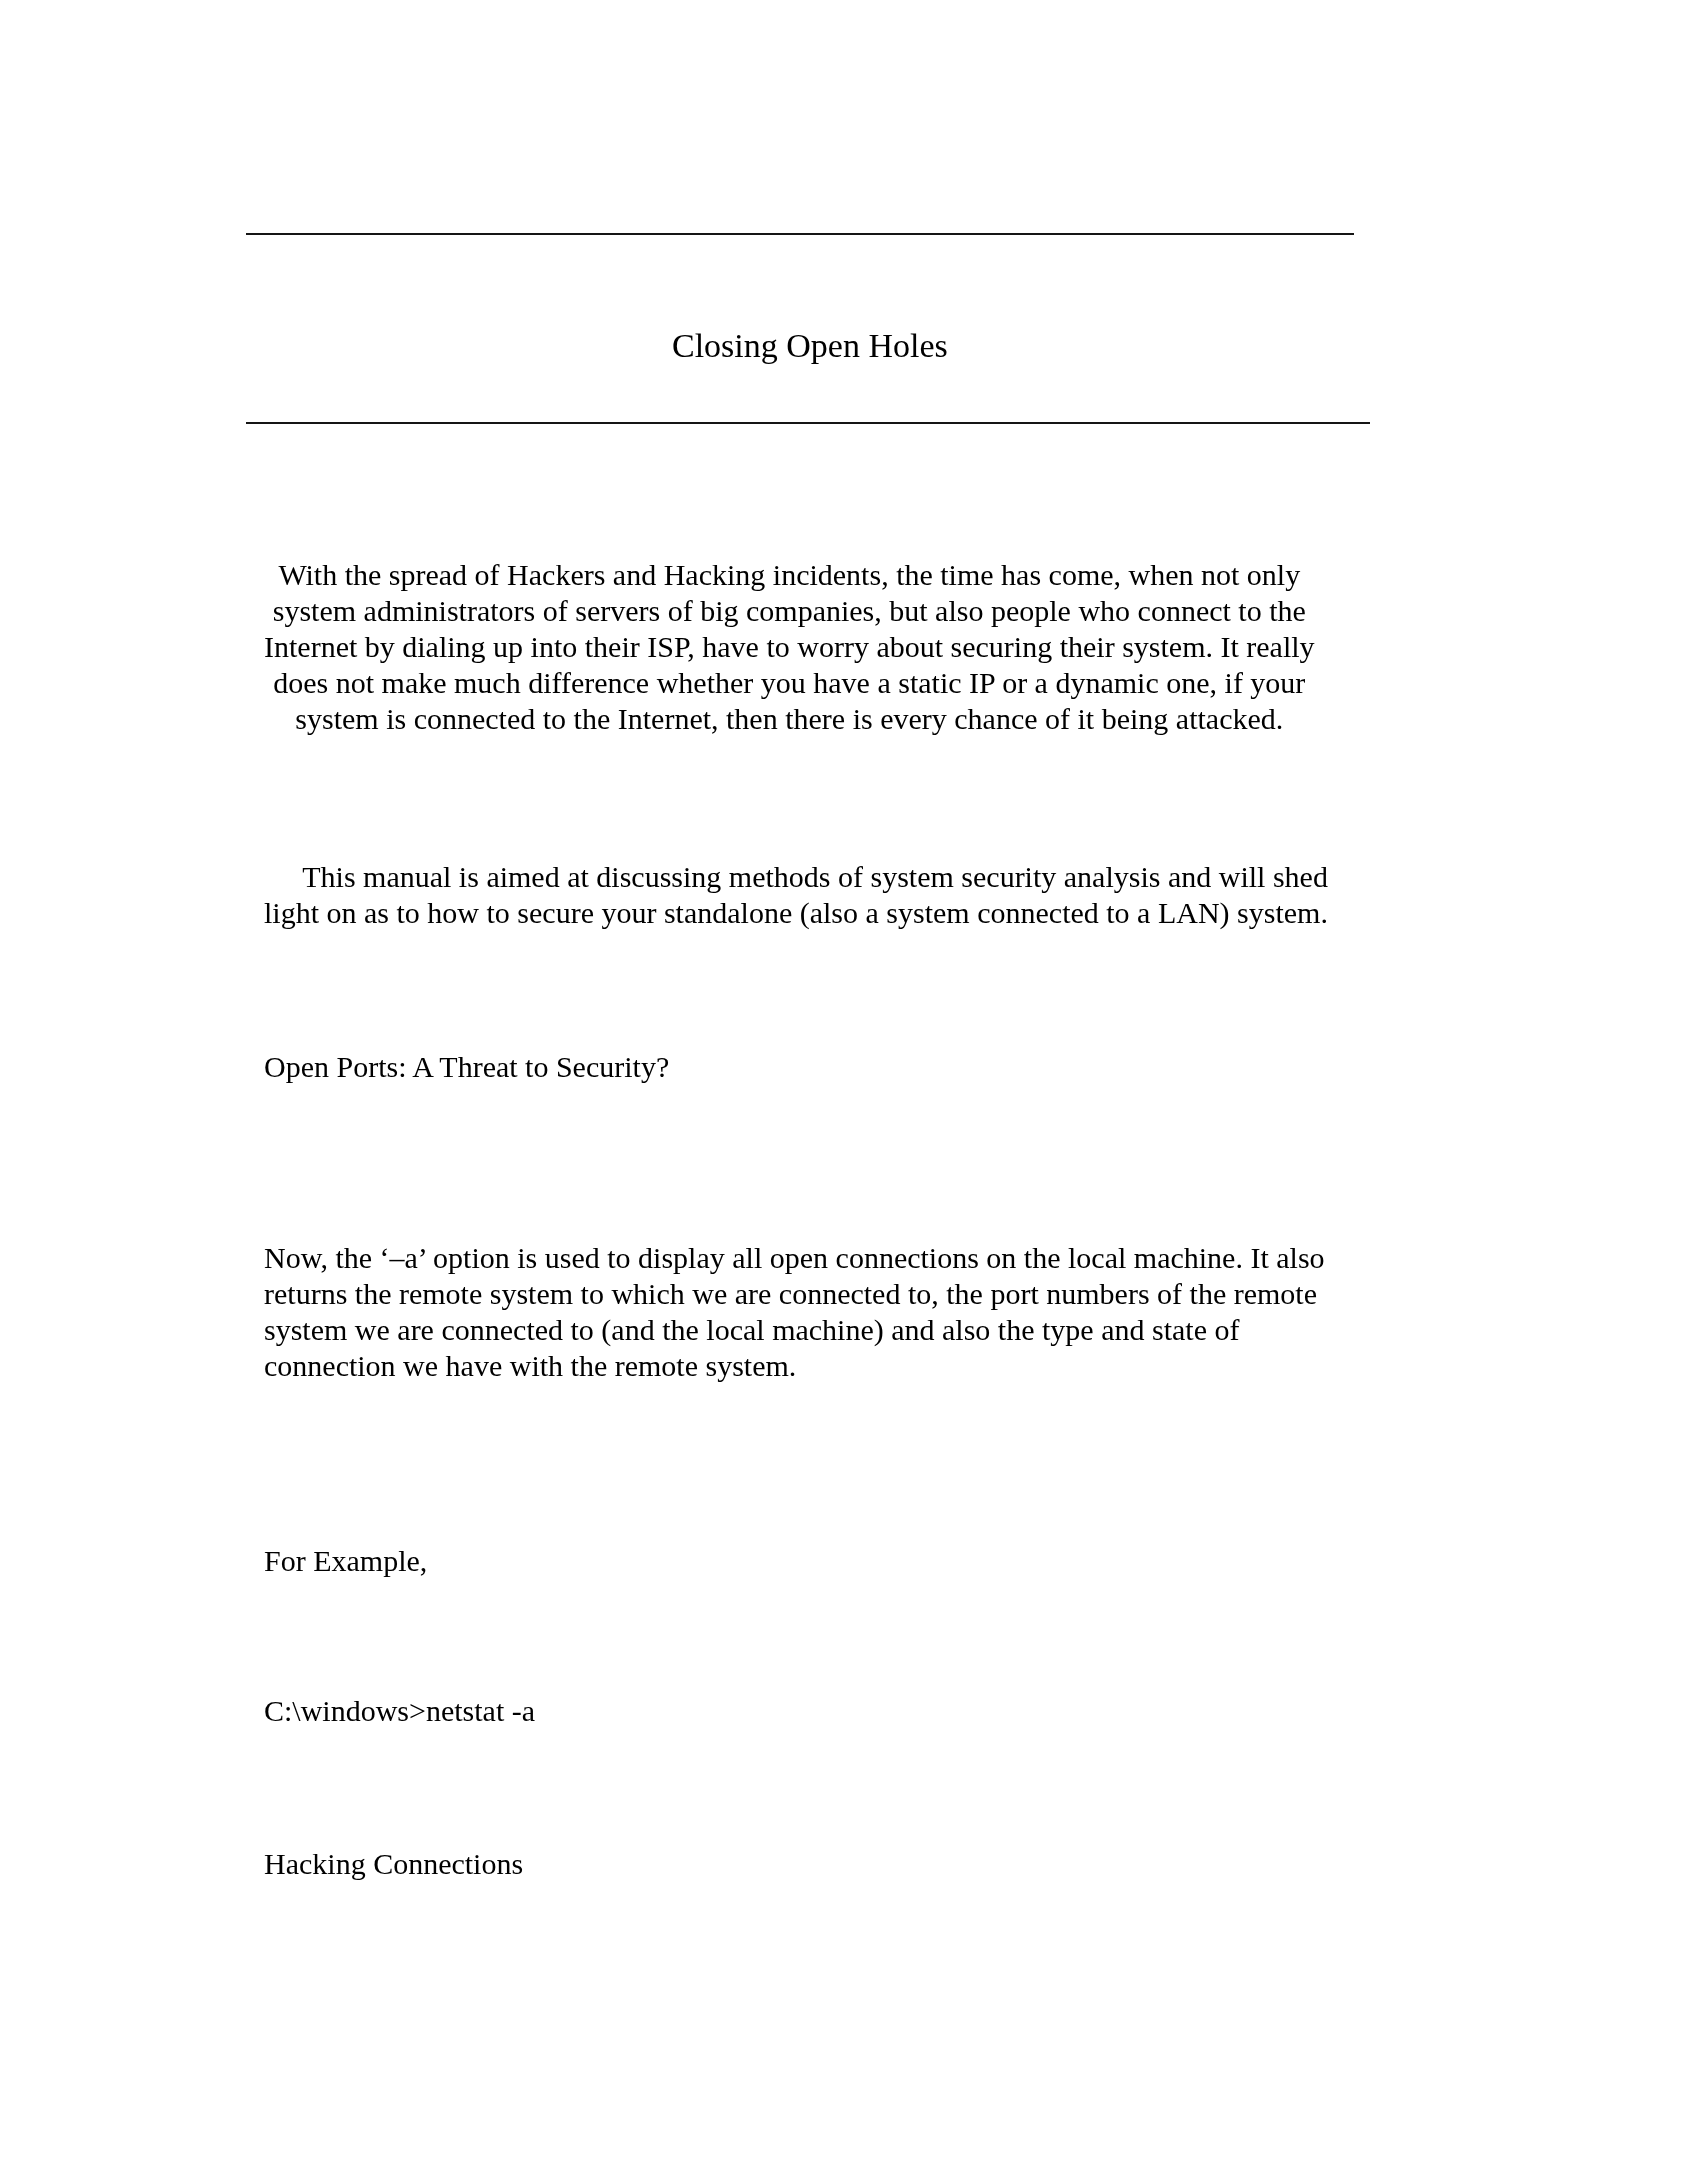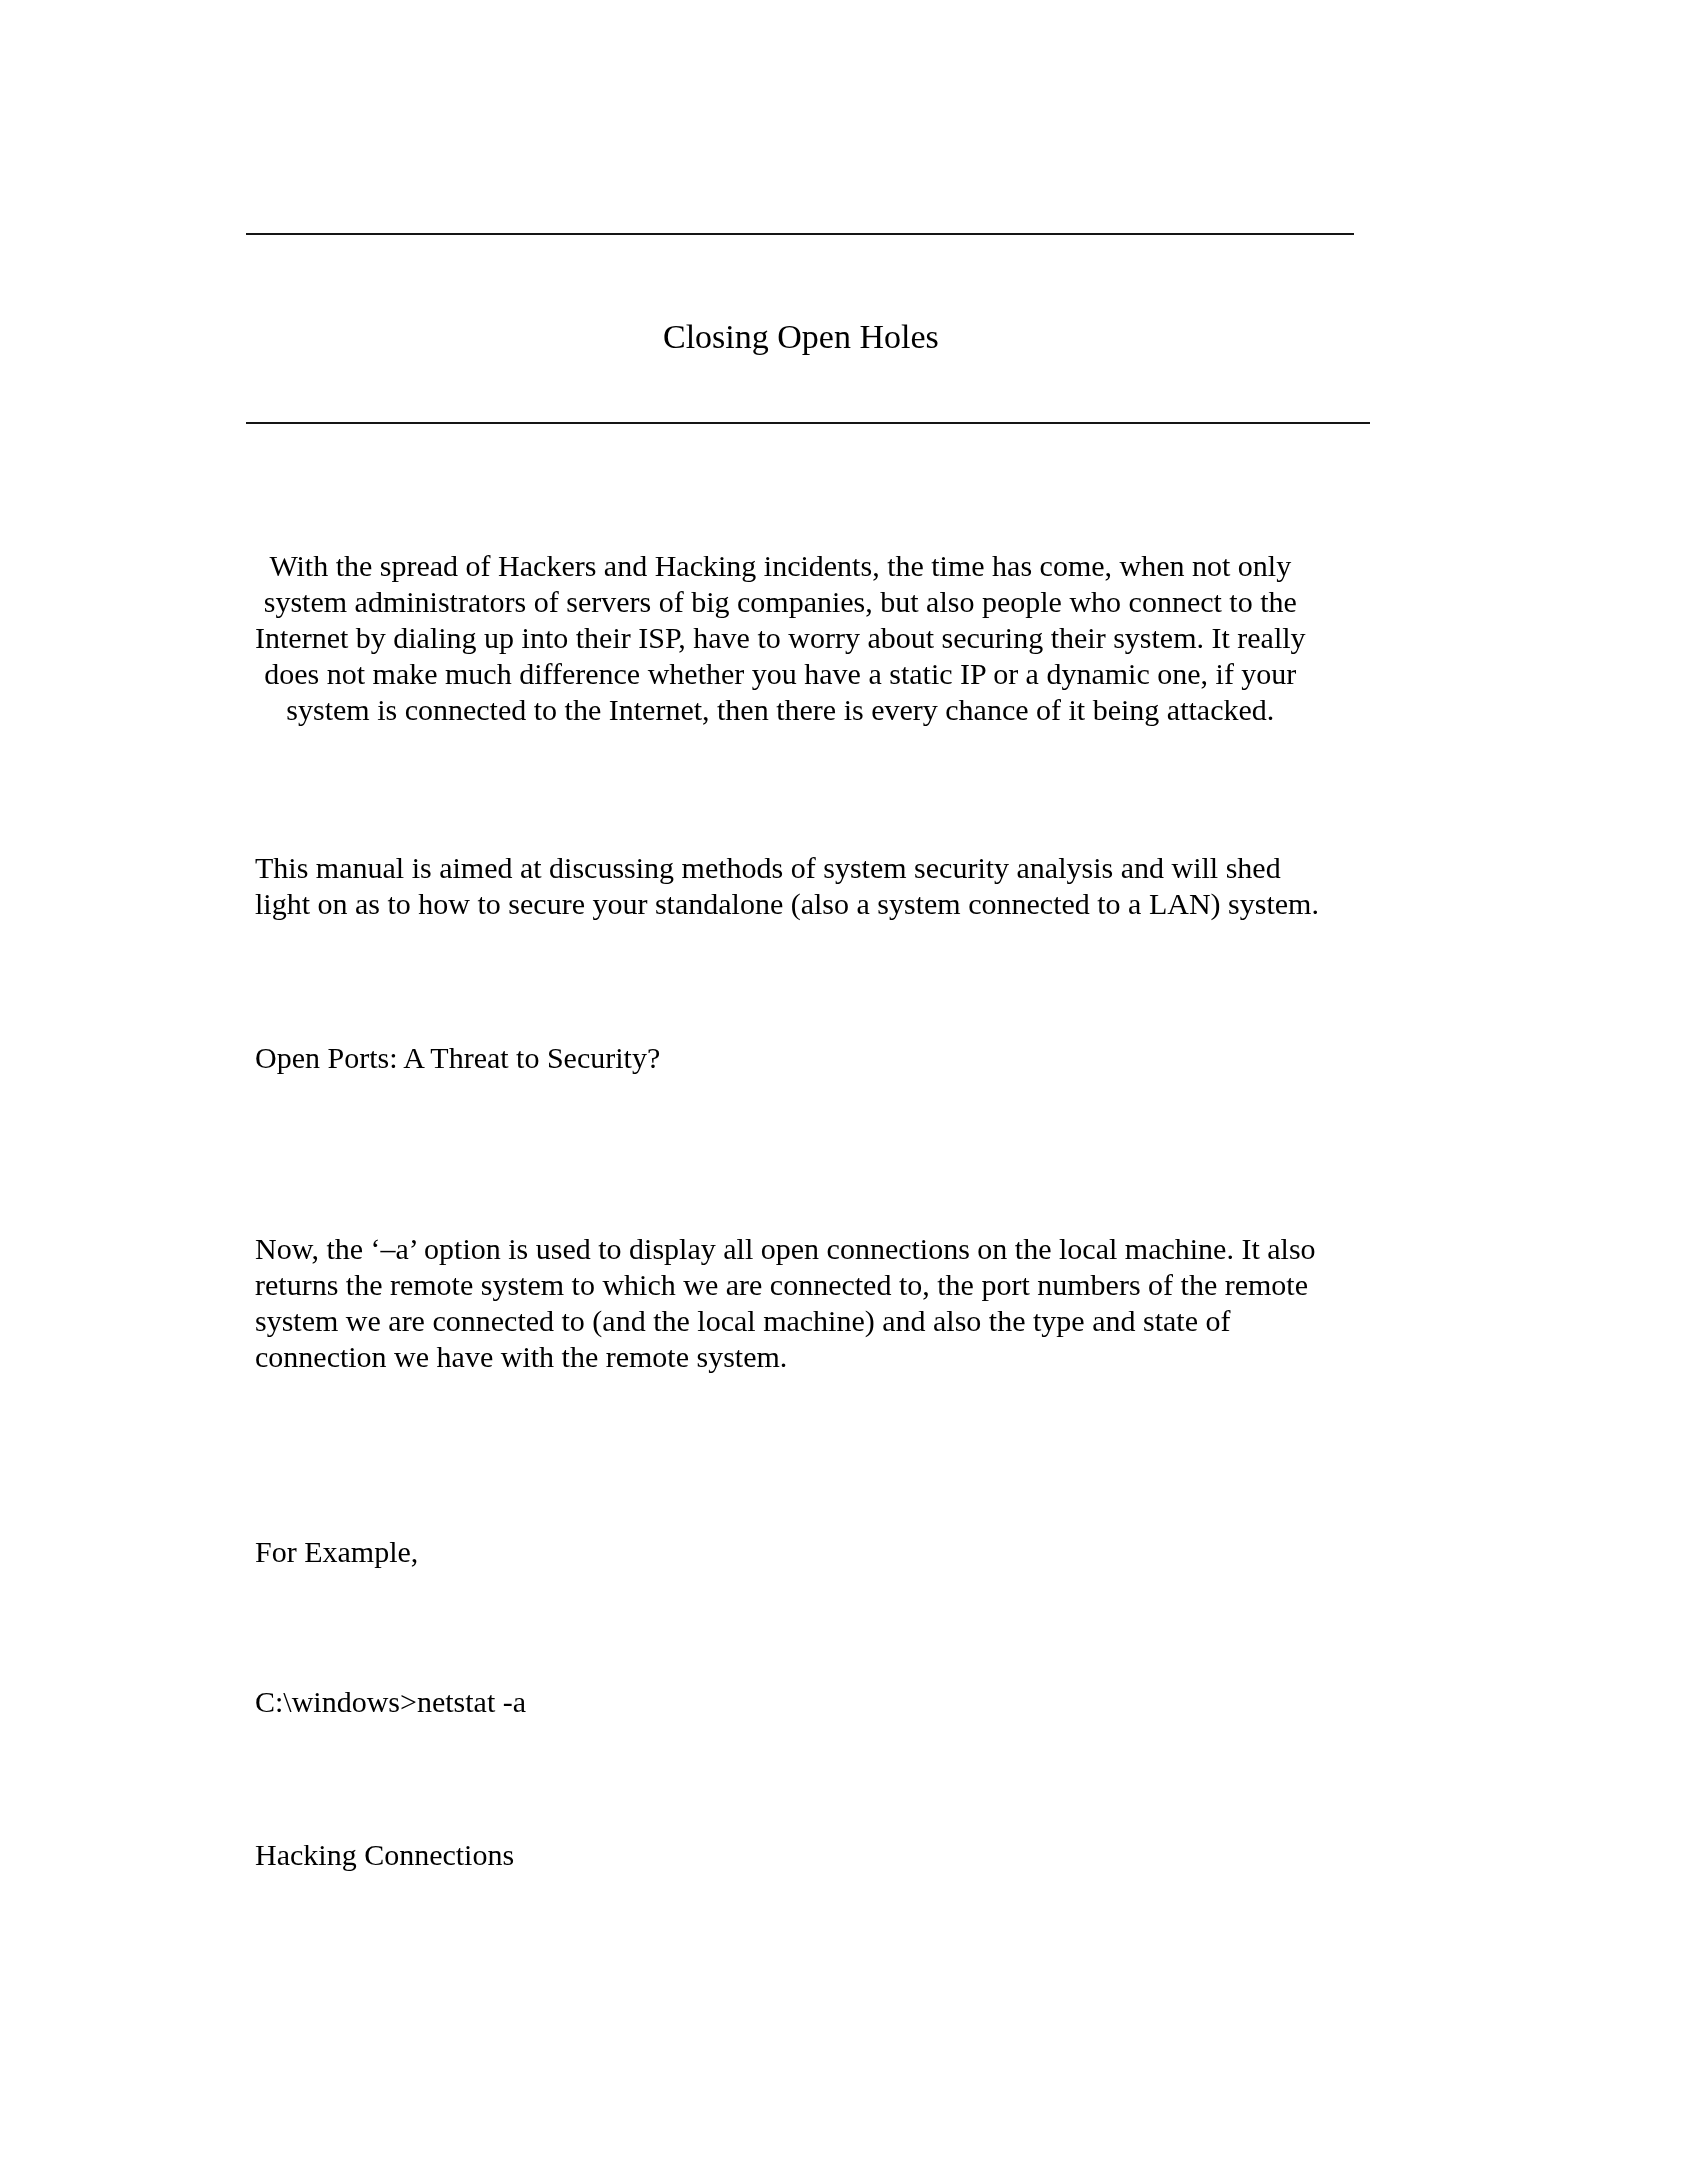--- a/index.html
+++ b/index.html
@@ -18,36 +18,36 @@
   }
   .rule {
     position: absolute;
     left: 246px;
     height: 0;
     border-top: 2px solid #151515;
   }
   .block {
     position: absolute;
     left: 248px;
-    margin: 7px;
+    margin: 16px;
     font-size: 30px;
     line-height: 36px;
     white-space: pre-line;
     color: #000000;
   }
   #rule-top { top: 233px; width: 1108px; }
   #doc-title {
     top: 310px;
     left: 656px;
     font-size: 34px;
     line-height: 40px;
   }
   #rule-bottom { top: 422px; width: 1124px; }
   #para-intro { top: 541px; text-align: center; }
-  #para-manual { top: 843px; }
+  #para-manual { top: 843px; text-align: right; }
   #heading-open-ports { top: 1033px; }
   #para-recap { top: 1116px; }
   #para-option { top: 1224px; }
   #for-example { top: 1527px; }
   #command-line { top: 1677px; text-align: center; }
   #active-connections { top: 1830px; }
 </style>
 </head>
 <body>
 

